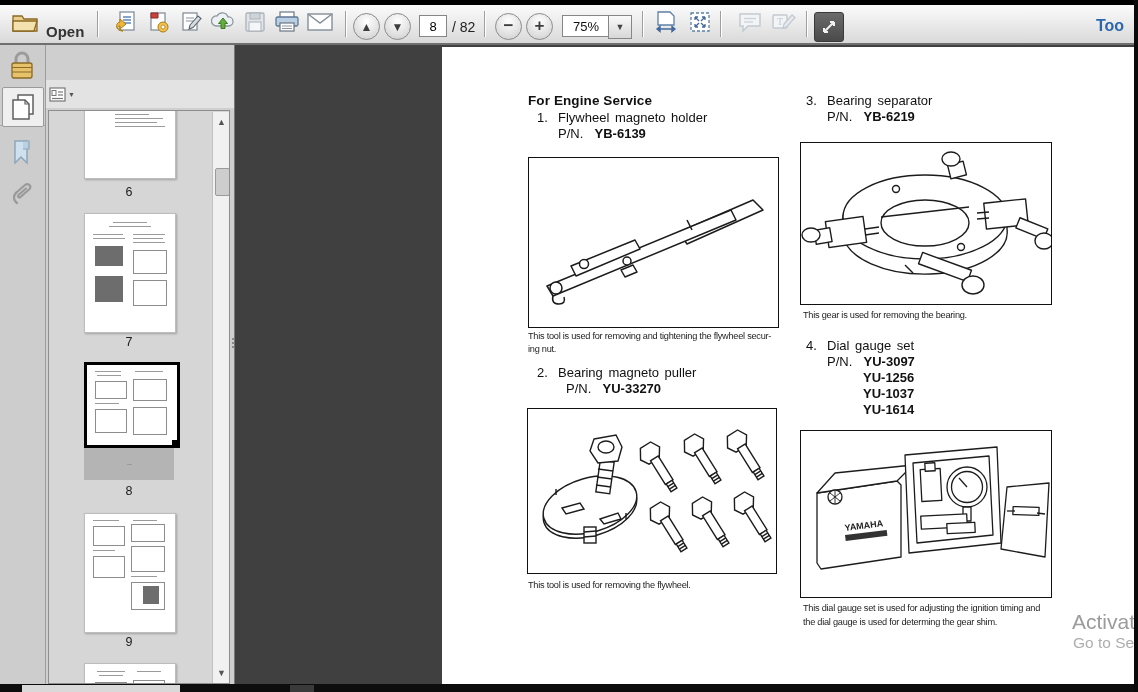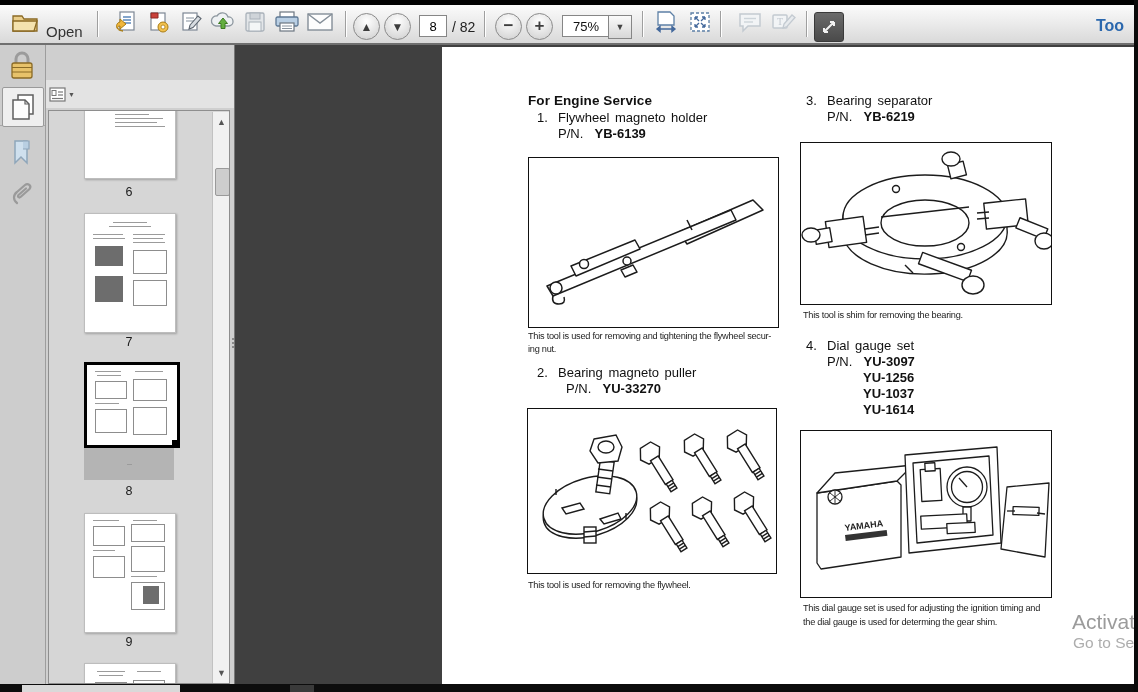--- a/index.html
+++ b/index.html
@@ -11,21 +11,21 @@
   .right-strip{left:1134px;top:0;width:4px;height:692px;background:#0a0a0a;z-index:50;}
   .bottom-strip{left:0;top:684px;width:1138px;height:8px;background:#0d0d0d;z-index:45;}
   .bottom-light{left:22px;top:685px;width:158px;height:7px;background:#d9d9d9;z-index:46;}
   .bottom-mid{left:290px;top:685px;width:24px;height:7px;background:#3a3a3a;z-index:46;}
   
   .toolbar{left:0;top:5px;width:1138px;height:38px;
     background:linear-gradient(#fbfbfb,#ececec 45%,#d9d9d9);border-bottom:2px solid #6f6f6f;z-index:30;}
   .tb-sep{top:6px;width:1px;height:26px;background:#9f9f9f;box-shadow:1px 0 0 #fff;}
   .tb-btn{top:2px;height:30px;display:flex;align-items:center;justify-content:center;border-radius:3px;}
   .open-btn{left:6px;top:2px;width:86px;height:30px;display:flex;align-items:center;gap:7px;padding-left:6px;border-radius:3px;}
-  .open-label{font-weight:normal;font-size:15px;color:#333;margin-top:18px;}
+  .open-label{font-weight:bold;font-size:15px;color:#333;margin-top:18px;}
   .circle-btn{width:25px;height:25px;border-radius:50%;border:1px solid #8b8b8b;
     background:radial-gradient(circle at 50% 30%,#ffffff,#dcdcdc 70%,#c8c8c8);
     display:flex;align-items:center;justify-content:center;color:#3d3d3d;}
   .circle-btn .g{font-size:12px;line-height:1;}
   .circle-btn .pm{font-size:17px;font-weight:bold;line-height:1;margin-top:-2px;}
   .page-input{left:419px;top:10px;width:26px;height:20px;border:1px solid #868686;background:#fff;
     text-align:center;font-size:13px;font-family:"Liberation Sans",sans-serif;padding:0;}
   .page-total{left:452px;top:14px;font-size:14px;color:#222;}
   .zoom-box{left:562px;top:10px;width:46px;height:20px;border:1px solid #868686;background:#fff;
     font-size:13px;color:#111;display:flex;align-items:center;justify-content:center;}
@@ -456,21 +456,21 @@
           <line x1="64" y1="86" x2="78" y2="84"></line>
           <line x1="64" y1="92" x2="78" y2="90"></line>
           <line x1="176" y1="70" x2="188" y2="69"></line>
           <line x1="176" y1="76" x2="188" y2="75"></line>
           <line x1="104" y1="122" x2="112" y2="130"></line>
           <circle cx="95" cy="46" r="3.5"></circle>
           <circle cx="160" cy="104" r="3.5"></circle>
         </g>
       </svg>
     </div>
-    <div class="cap" style="left:361px;top:263px">This tool is shim for removing the bearing.</div>
+    <div class="cap" style="left:361px;top:263px">This gear is used for removing the bearing.</div>
 
     <span class="doc-num" style="left:364px;top:291px">4.</span>
     <span class="doc-item" style="left:385px;top:291px">Dial gauge set</span>
     <div class="doc-item" style="left:385px;top:307px">
       <span>P/N.</span>&nbsp;
       <span class="pn-val">YU-3097</span>
     </div>
     <div class="doc-item pn-val" style="left:421px;top:323px">YU-1256</div>
     <div class="doc-item pn-val" style="left:421px;top:339px">YU-1037</div>
     <div class="doc-item pn-val" style="left:421px;top:355px">YU-1614</div>

